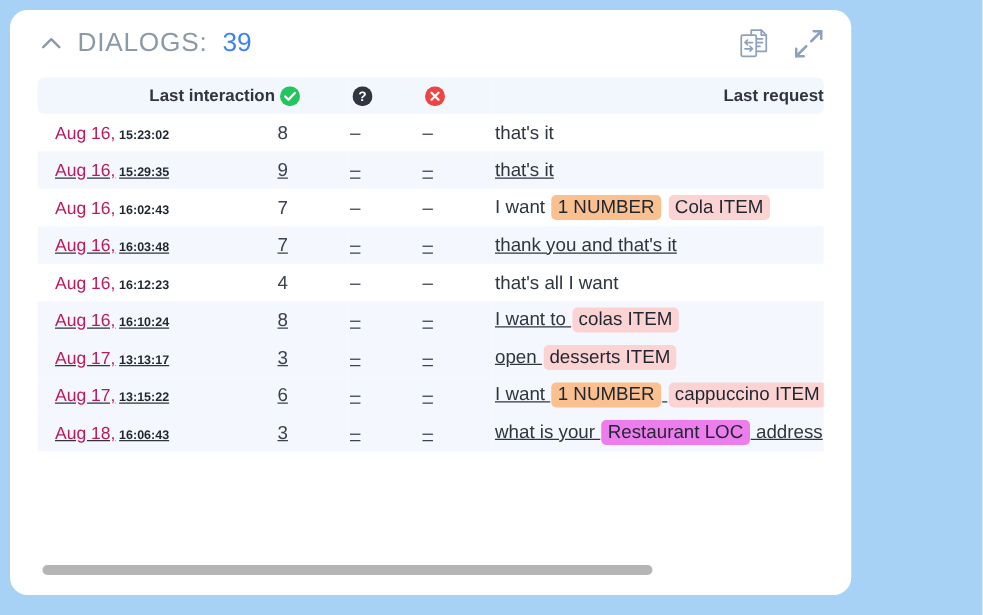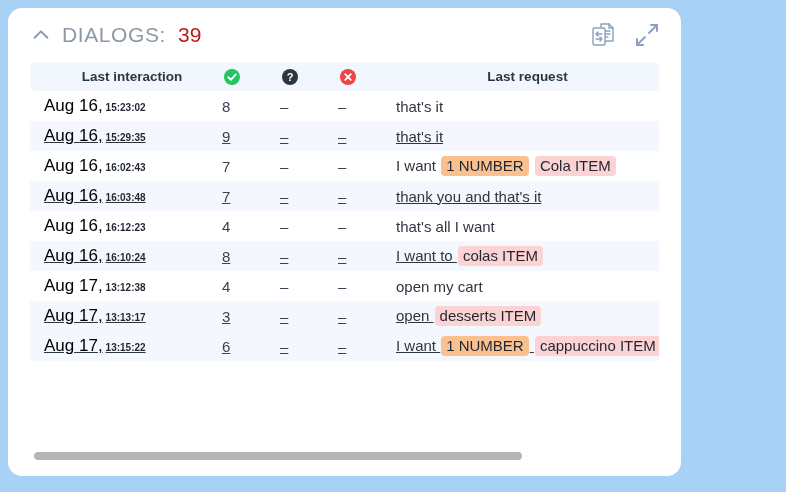--- a/index.html
+++ b/index.html
@@ -43,21 +43,21 @@
   }
   .title-text {
     font-size: 21px;
     color: #8e99a8;
     letter-spacing: 0.6px;
     font-weight: 400;
     white-space: nowrap;
   }
   .title-count {
     font-size: 21px;
-    color: #b91c1c;
+    color: #3b82f6;
     font-weight: 400;
     margin-left: 12px;
     white-space: nowrap;
   }
   .header-spacer { flex: 1 1 auto; }
   .header-actions {
     display: flex;
     align-items: center;
     gap: 16px;
   }
@@ -84,21 +84,21 @@
   .dlg-table col.c-q    { width: 58px; }
   .dlg-table col.c-fail { width: 58px; }
   .dlg-table col.c-req  { width: auto; }
 
   thead th {
     background: #f2f6fd;
     height: 29px;
     font-size: 13.5px;
     font-weight: bold;
     color: #2f3640;
-    text-align: center;
+    text-align: right;
     padding: 0;
     vertical-align: middle;
   }
   thead th.th-date { padding-left: 14px; border-radius: 5px 0 0 5px; }
   thead th.th-req  { padding-left: 2px; border-radius: 0 5px 5px 0; }
   thead th.th-icon { text-align: left; }
 
   .status-ico {
     width: 16px;
     height: 16px;
@@ -111,22 +111,22 @@
   tbody td {
     padding: 0;
     font-size: 14.5px;
     color: #2f3640;
     vertical-align: middle;
     white-space: nowrap;
     overflow: visible;
   }
   td.td-date { padding-left: 14px; }
   .d-day {
-    color: #000000;
-    font-size: 17px;
+    color: #be185d;
+    font-size: 14px;
     font-weight: 400;
   }
   .d-time {
     color: #1f2630;
     font-size: 10px;
     font-weight: bold;
     margin-left: 3px;
   }
   td.td-num {
     color: #3a4250;
@@ -307,40 +307,40 @@
               <td class="td-dash">–</td>
               <td class="td-req"><span>that's all I want</span></td>
             </tr>
             <tr class="alt">
               <td class="td-date"><span class="d-day">Aug 16,</span><span class="d-time">16:10:24</span></td>
               <td class="td-num">8</td>
               <td class="td-dash">–</td>
               <td class="td-dash">–</td>
               <td class="td-req"><span>I want to </span><span class="ent ent-item">colas ITEM</span></td>
             </tr>
-            <tr>
-              <td class="td-date"><span class="d-day">Aug 17,</span><span class="d-time">13:12:38</span></td>
-              <td class="td-num">4</td>
-              <td class="td-dash">–</td>
-              <td class="td-dash">–</td>
-              <td class="td-req"><span>open my cart</span></td>
-            </tr>
             <tr class="alt">
               <td class="td-date"><span class="d-day">Aug 17,</span><span class="d-time">13:13:17</span></td>
               <td class="td-num">3</td>
               <td class="td-dash">–</td>
               <td class="td-dash">–</td>
               <td class="td-req"><span>open </span><span class="ent ent-item">desserts ITEM</span></td>
             </tr>
             <tr class="alt">
               <td class="td-date"><span class="d-day">Aug 17,</span><span class="d-time">13:15:22</span></td>
               <td class="td-num">6</td>
               <td class="td-dash">–</td>
               <td class="td-dash">–</td>
               <td class="td-req"><span>I want </span><span class="ent ent-number">1 NUMBER</span><span> </span><span class="ent ent-item">cappuccino ITEM</span></td>
+            </tr>
+            <tr class="alt">
+              <td class="td-date"><span class="d-day">Aug 18,</span><span class="d-time">16:06:43</span></td>
+              <td class="td-num">3</td>
+              <td class="td-dash">–</td>
+              <td class="td-dash">–</td>
+              <td class="td-req"><span>what is your </span><span class="ent ent-loc">Restaurant LOC</span><span> address</span></td>
             </tr>
           </tbody>
       </table>
     </div>
 
     <div class="hscroll-track">
       <div class="hscroll-thumb"></div>
     </div>
   </div>
 

